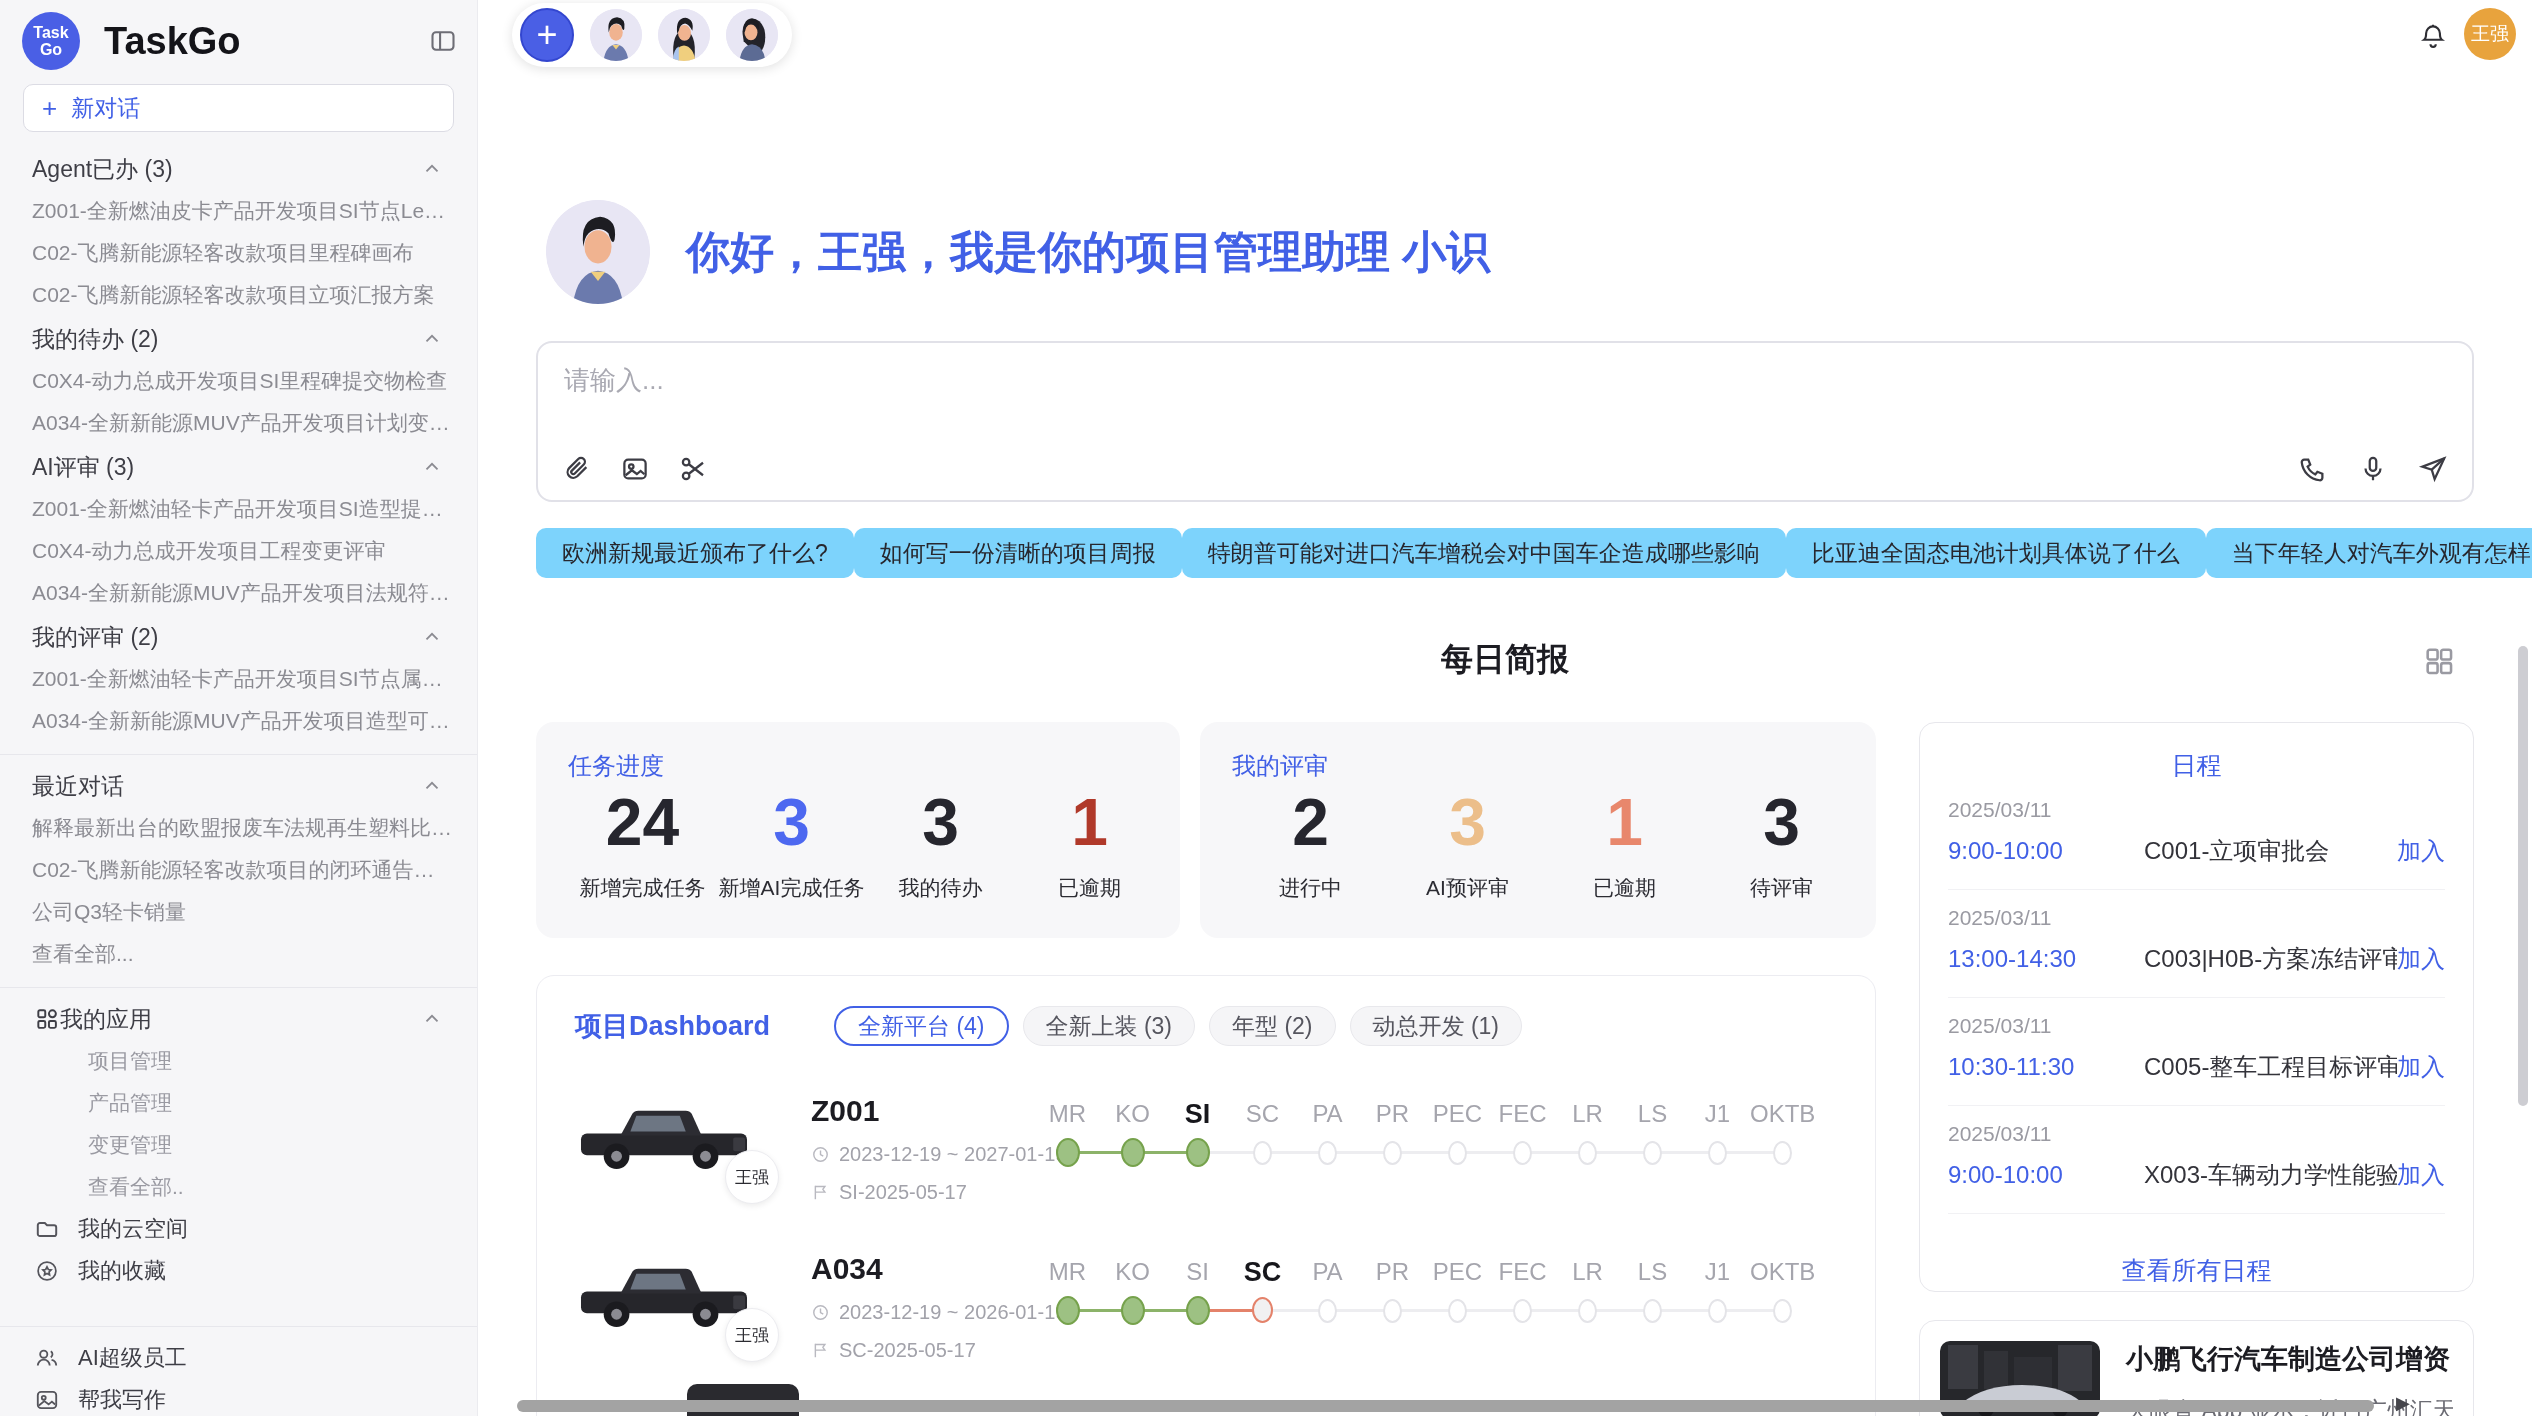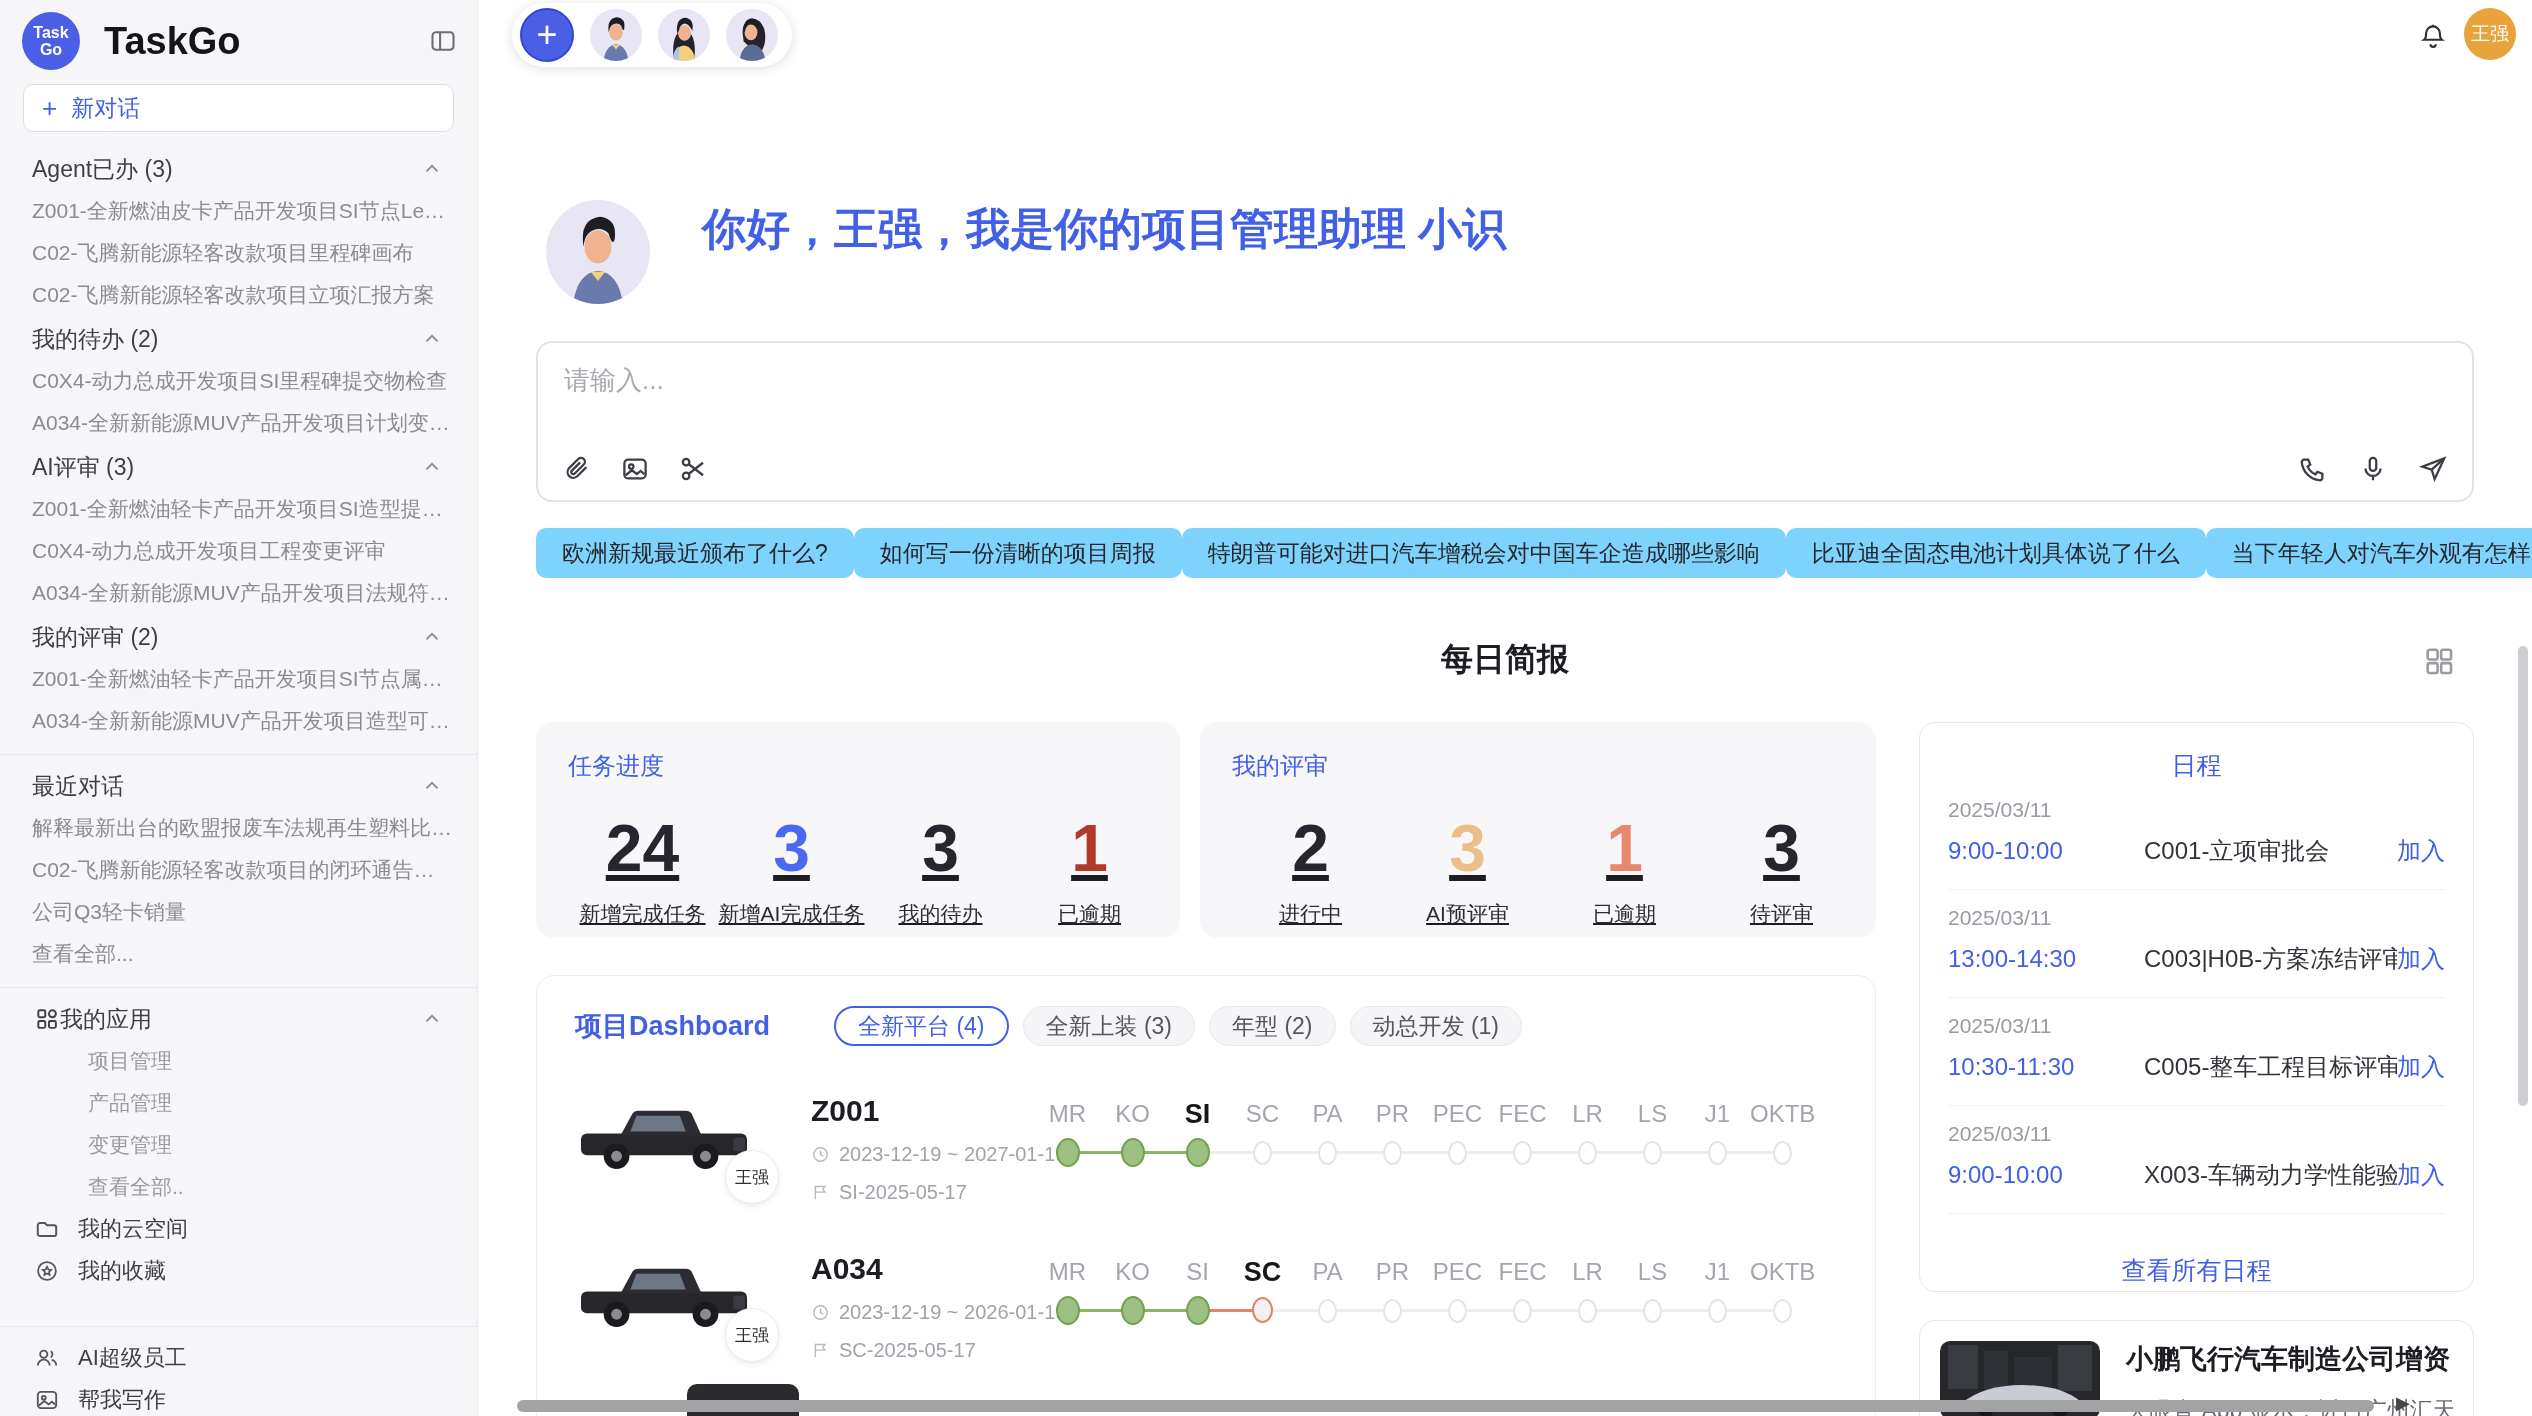--- a/index.html
+++ b/index.html
@@ -30,21 +30,21 @@
 
   
   .main{position:absolute;left:478px;top:0;right:0;bottom:0;background:#fff;}
   .pill{position:absolute;left:34px;top:3px;height:64px;border-radius:34px;background:#fff;box-shadow:0 2px 12px rgba(0,0,0,.12);display:flex;align-items:center;gap:16px;padding:0 14px 0 8px;}
   .plus-btn{width:54px;height:54px;border-radius:50%;background:var(--logo);border:2px solid #3346cf;color:#fff;display:flex;align-items:center;justify-content:center;font-size:36px;font-weight:400;box-sizing:border-box;cursor:pointer;}
   .avatar{width:52px;height:52px;border-radius:50%;overflow:hidden;background:#e8e6f4;flex:none;cursor:pointer;}
   .bell{position:absolute;right:84px;top:22px;color:#2e2e34;cursor:pointer;}
   .user-avatar{position:absolute;right:16px;top:8px;width:52px;height:52px;border-radius:50%;background:#E8A33D;color:#fff;font-size:19px;display:flex;align-items:center;justify-content:center;cursor:pointer;}
 
   .content{position:absolute;left:58px;right:58px;top:0;bottom:0;}
-  .greeting{position:absolute;left:10px;top:200px;display:flex;align-items:flex-start;gap:52px;}
+  .greeting{position:absolute;left:10px;top:200px;display:flex;align-items:center;gap:36px;}
   .greet-avatar{width:104px;height:104px;border-radius:50%;overflow:hidden;background:#e8e6f4;flex:none;}
   .greet-text{font-size:44px;font-weight:700;color:var(--accent);}
 
   .input-box{position:absolute;left:0;right:0;top:341px;height:161px;border:2px solid #e1e1e8;border-radius:16px;box-sizing:border-box;background:#fff;}
   .placeholder{position:absolute;left:26px;top:20px;font-size:26px;color:#a9a9b2;}
   .in-left{position:absolute;left:24px;bottom:16px;display:flex;gap:28px;color:#3c3c44;}
   .in-right{position:absolute;right:24px;bottom:16px;display:flex;gap:30px;color:#3c3c44;}
   .in-ic{cursor:pointer;}
 
   .chips{position:absolute;left:0;right:0;top:528px;display:flex;justify-content:space-between;}
@@ -55,21 +55,21 @@
 
   .columns{position:absolute;left:0;right:0;top:722px;bottom:0;display:flex;gap:43px;}
   .col-left{width:1340px;flex:none;}
   .col-right{flex:1;min-width:0;}
 
   .stats-row{display:flex;gap:20px;height:216px;}
   .stat-card{background:#f7f7f9;border-radius:18px;padding:28px 16px 0 32px;box-sizing:border-box;}
   .stat-card.c1{width:644px;flex:none;}
   .stat-card.c2{flex:1;}
   .stat-title{font-size:24px;color:var(--accent);}
-  .stat-grid{display:flex;margin-top:26px;text-decoration:underline;}
+  .stat-grid{display:flex;margin-top:0;}
   .stat{flex:1;text-align:center;}
   .stat-value{font-size:66px;font-weight:700;line-height:80px;}
   .stat-label{font-size:21px;color:#2c2c33;margin-top:12px;}
   .tone-dark{color:#26262e}.tone-blue{color:#4D68F0}.tone-red{color:#B0392A}.tone-tan{color:#ECBE8A}.tone-salmon{color:#E8876C}
 
   .dash-card{position:relative;margin-top:37px;height:470px;border:1px solid #ececf1;border-radius:18px;padding:30px 38px;box-sizing:border-box;overflow:hidden;background:#fff;}
   .dash-head{display:flex;align-items:center;}
   .dash-title{font-size:27px;font-weight:600;color:var(--accent);}
   .tabs{display:flex;gap:14px;margin-left:64px;}
   .tab{height:40px;padding:4px 22px;border-radius:20px;font-size:23px;display:flex;align-items:center;color:#55555e;background:#f5f5f7;border:1px solid #e8e8ec;cursor:pointer;box-sizing:border-box;}

